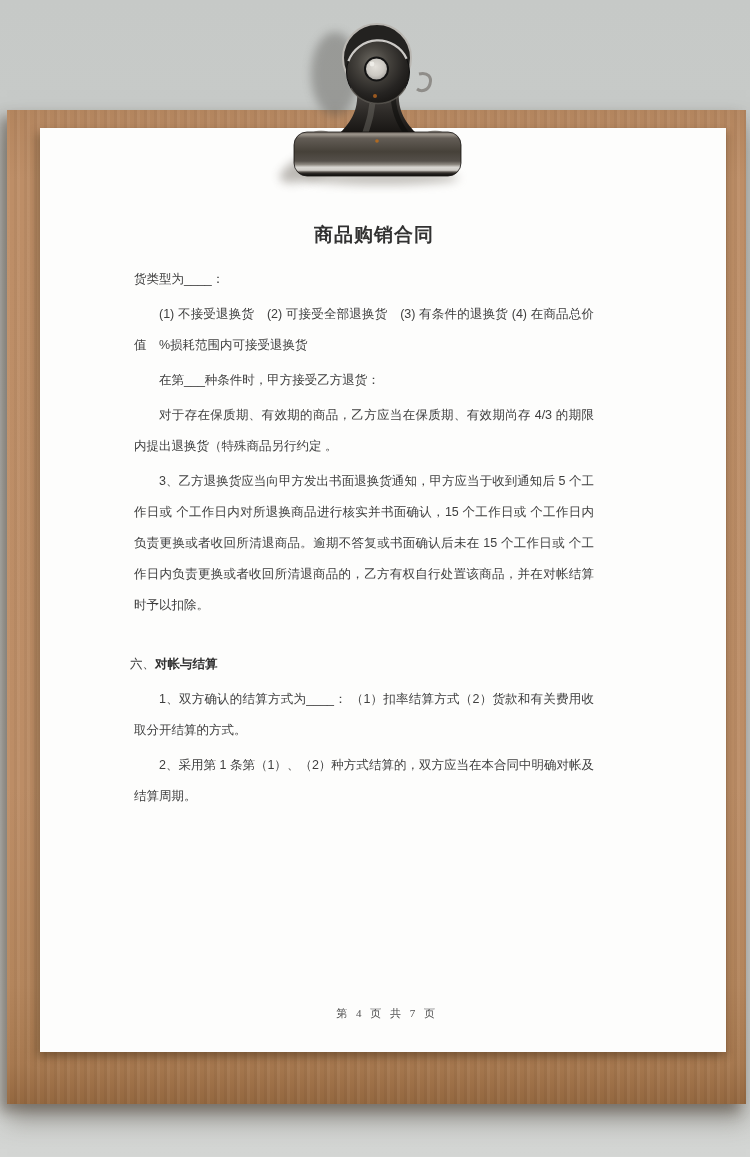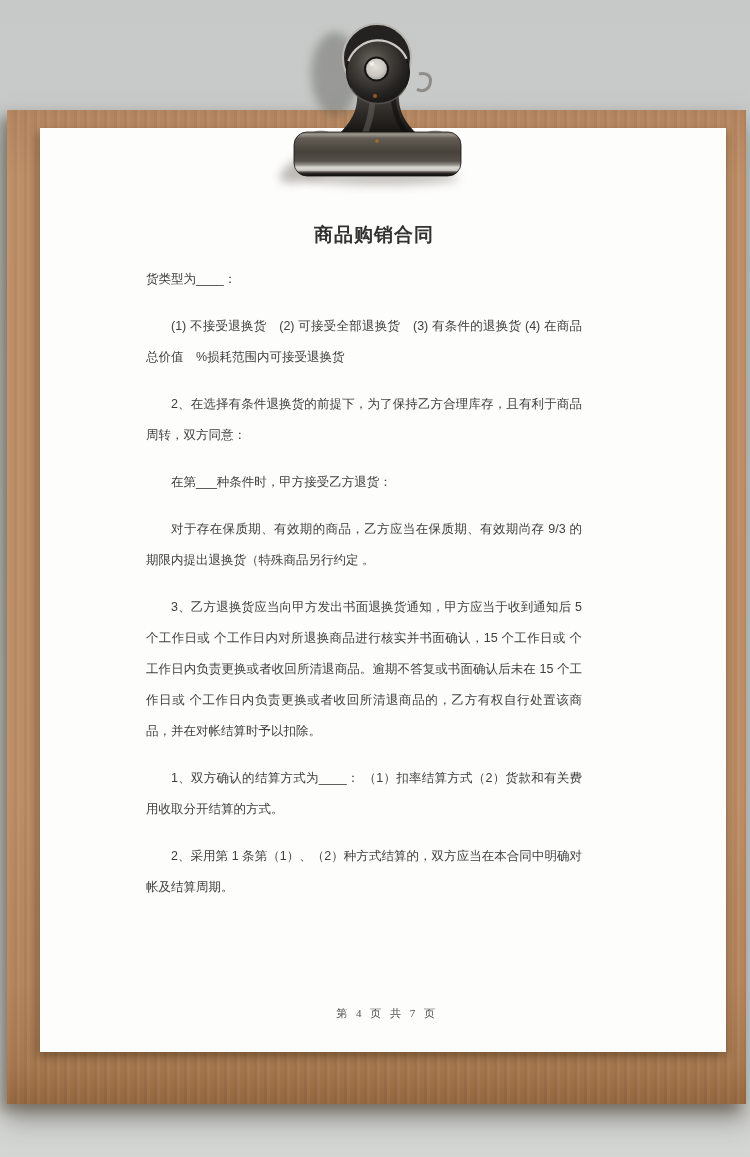--- a/index.html
+++ b/index.html
@@ -31,21 +31,21 @@
 
   .content {
     position:absolute; left:90px; top:94px; width:468px;
     color:#3e3e3e; font-size:12.5px; line-height:31px;
   }
   .title {
     font-size:19px; font-weight:bold; color:#323232;
     text-align:center; margin:0 0 16px 0; line-height:26px;
     padding-left:20px; letter-spacing:1px;
   }
-  .para { margin:16px; text-align:justify; }
+  .para { margin:4px; text-align:justify; }
   .indent { text-indent:2em; }
   .heading { margin:28px 0 0 0; text-align:left; }
   .heading strong { color:#303030; }
   .footer {
     position:absolute; left:0; right:0; top:878px; text-align:center;
     font-family:"Liberation Serif","DejaVu Serif",serif;
     font-size:11px; letter-spacing:3px; color:#4e4e4e;padding-left:8px;
   }
 
   
@@ -58,25 +58,25 @@
 
   <div class="board">
     <div class="texture"></div>
 
     <div class="paper">
       <div class="content">
         <h1 class="title">商品购销合同</h1>
 
         <p class="para">货类型为____：</p>
         <p class="para indent">(1) 不接受退换货　(2) 可接受全部退换货　(3) 有条件的退换货 (4) 在商品总价值　%损耗范围内可接受退换货</p>
-        <p class="para indent">2、在选择有条件退换货的前提下，为了保持乙方合理库存，且有利于商品周转，双方同意：</p>
         <p class="para indent">在第___种条件时，甲方接受乙方退货：</p>
-        <p class="para indent">对于存在保质期、有效期的商品，乙方应当在保质期、有效期尚存 9/3 的期限内提出退换货（特殊商品另行约定 。</p>
+        <p class="para indent">对于存在保质期、有效期的商品，乙方应当在保质期、有效期尚存 4/3 的期限内提出退换货（特殊商品另行约定 。</p>
         <p class="para indent">3、乙方退换货应当向甲方发出书面退换货通知，甲方应当于收到通知后 5 个工作日或 个工作日内对所退换商品进行核实并书面确认，15 个工作日或 个工作日内负责更换或者收回所清退商品。逾期不答复或书面确认后未在 15 个工作日或 个工作日内负责更换或者收回所清退商品的，乙方有权自行处置该商品，并在对帐结算时予以扣除。</p>
 
+        <p class="para heading"><span>六、</span><strong>对帐与结算</strong></p>
 
         <p class="para indent">1、双方确认的结算方式为____： （1）扣率结算方式（2）货款和有关费用收取分开结算的方式。</p>
         <p class="para indent">2、采用第 1 条第（1）、（2）种方式结算的，双方应当在本合同中明确对帐及结算周期。</p>
       </div>
 
       <div class="footer">第 4 页 共 7 页</div>
     </div>
   </div>
 
   <svg class="clip" viewBox="0 0 190 175" xmlns="http://www.w3.org/2000/svg">

